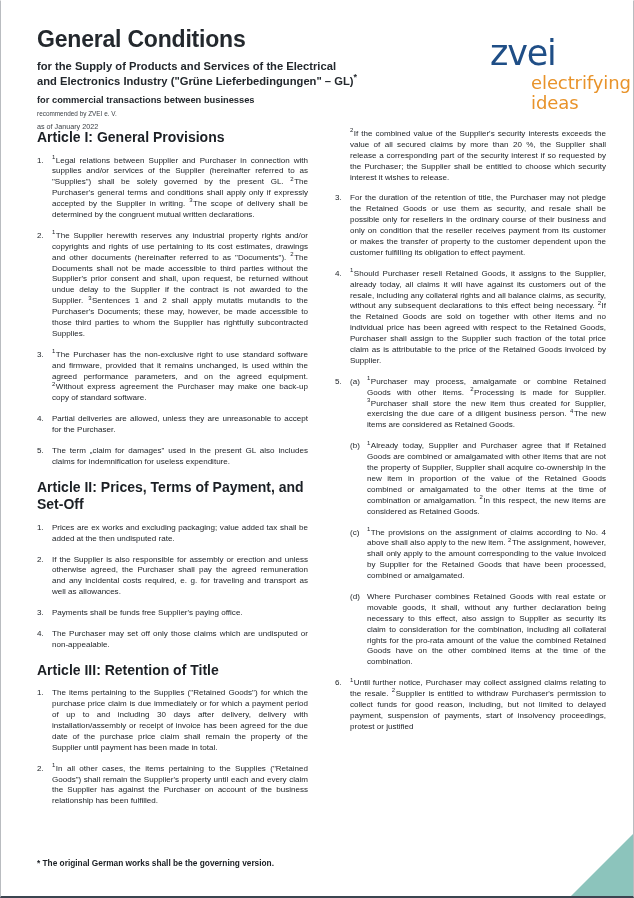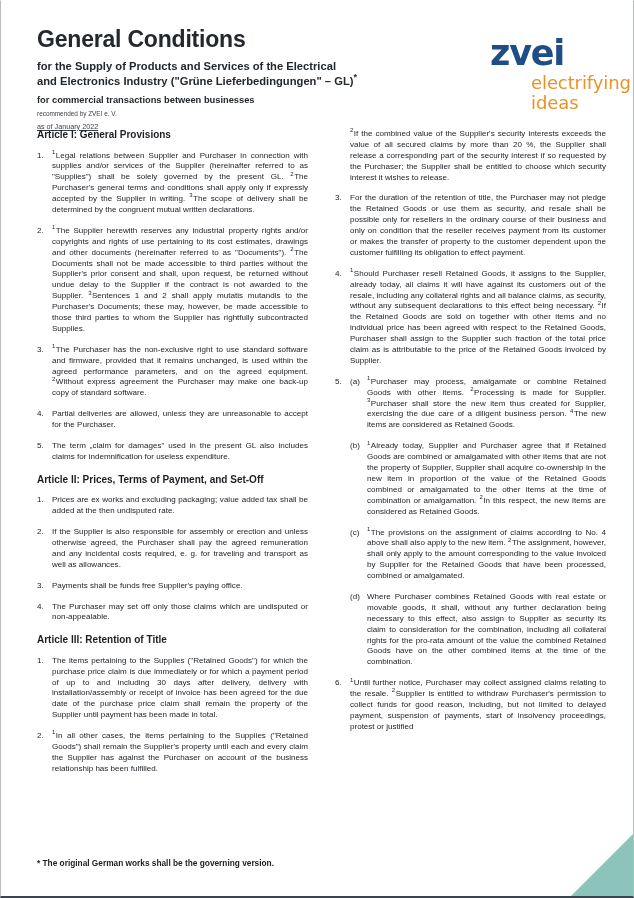--- a/index.html
+++ b/index.html
@@ -74,34 +74,33 @@
     font-size: 6.4px;
     color: #3a3f45;
     margin: 0 0 5px 0;
     line-height: 1.2;
   }
   .doc-date {
     font-size: 7.2px;
     color: #3a3f45;
     margin: 0;
     line-height: 1.2;
-    text-decoration: underline;
   }
   
   #logo {
     position: absolute;
     right: 18px;
     top: 36px;
     width: 128px;
     text-align: left;
   }
   .logo-word {
     font-family: "DejaVu Sans", sans-serif;
     font-size: 35px;
-    font-weight: bold;
+    font-weight: normal;
     color: #1f4e86;
     letter-spacing: -1.2px;
     line-height: 0.92;
     margin: 0 0 4px 3px;
   }
   .logo-tag {
     font-family: "DejaVu Sans", sans-serif;
     font-size: 18px;
     color: #e8932a;
     line-height: 1.12;
@@ -116,21 +115,21 @@
     width: 570px;
     height: 726px;
     display: flex;
     gap: 27px;
   }
   .col {
     width: 271px;
     flex: 0 0 271px;
   }
   h2.article {
-    font-size: 10px;
+    font-size: 14px;
     font-weight: bold;
     color: #1b1f24;
     margin: 0 0 9px 0;
     line-height: 1.25;
   }
   h2.article.spaced-top { margin-top: 11px; }
 
   .para {
     display: flex;
     font-size: 8.05px;

